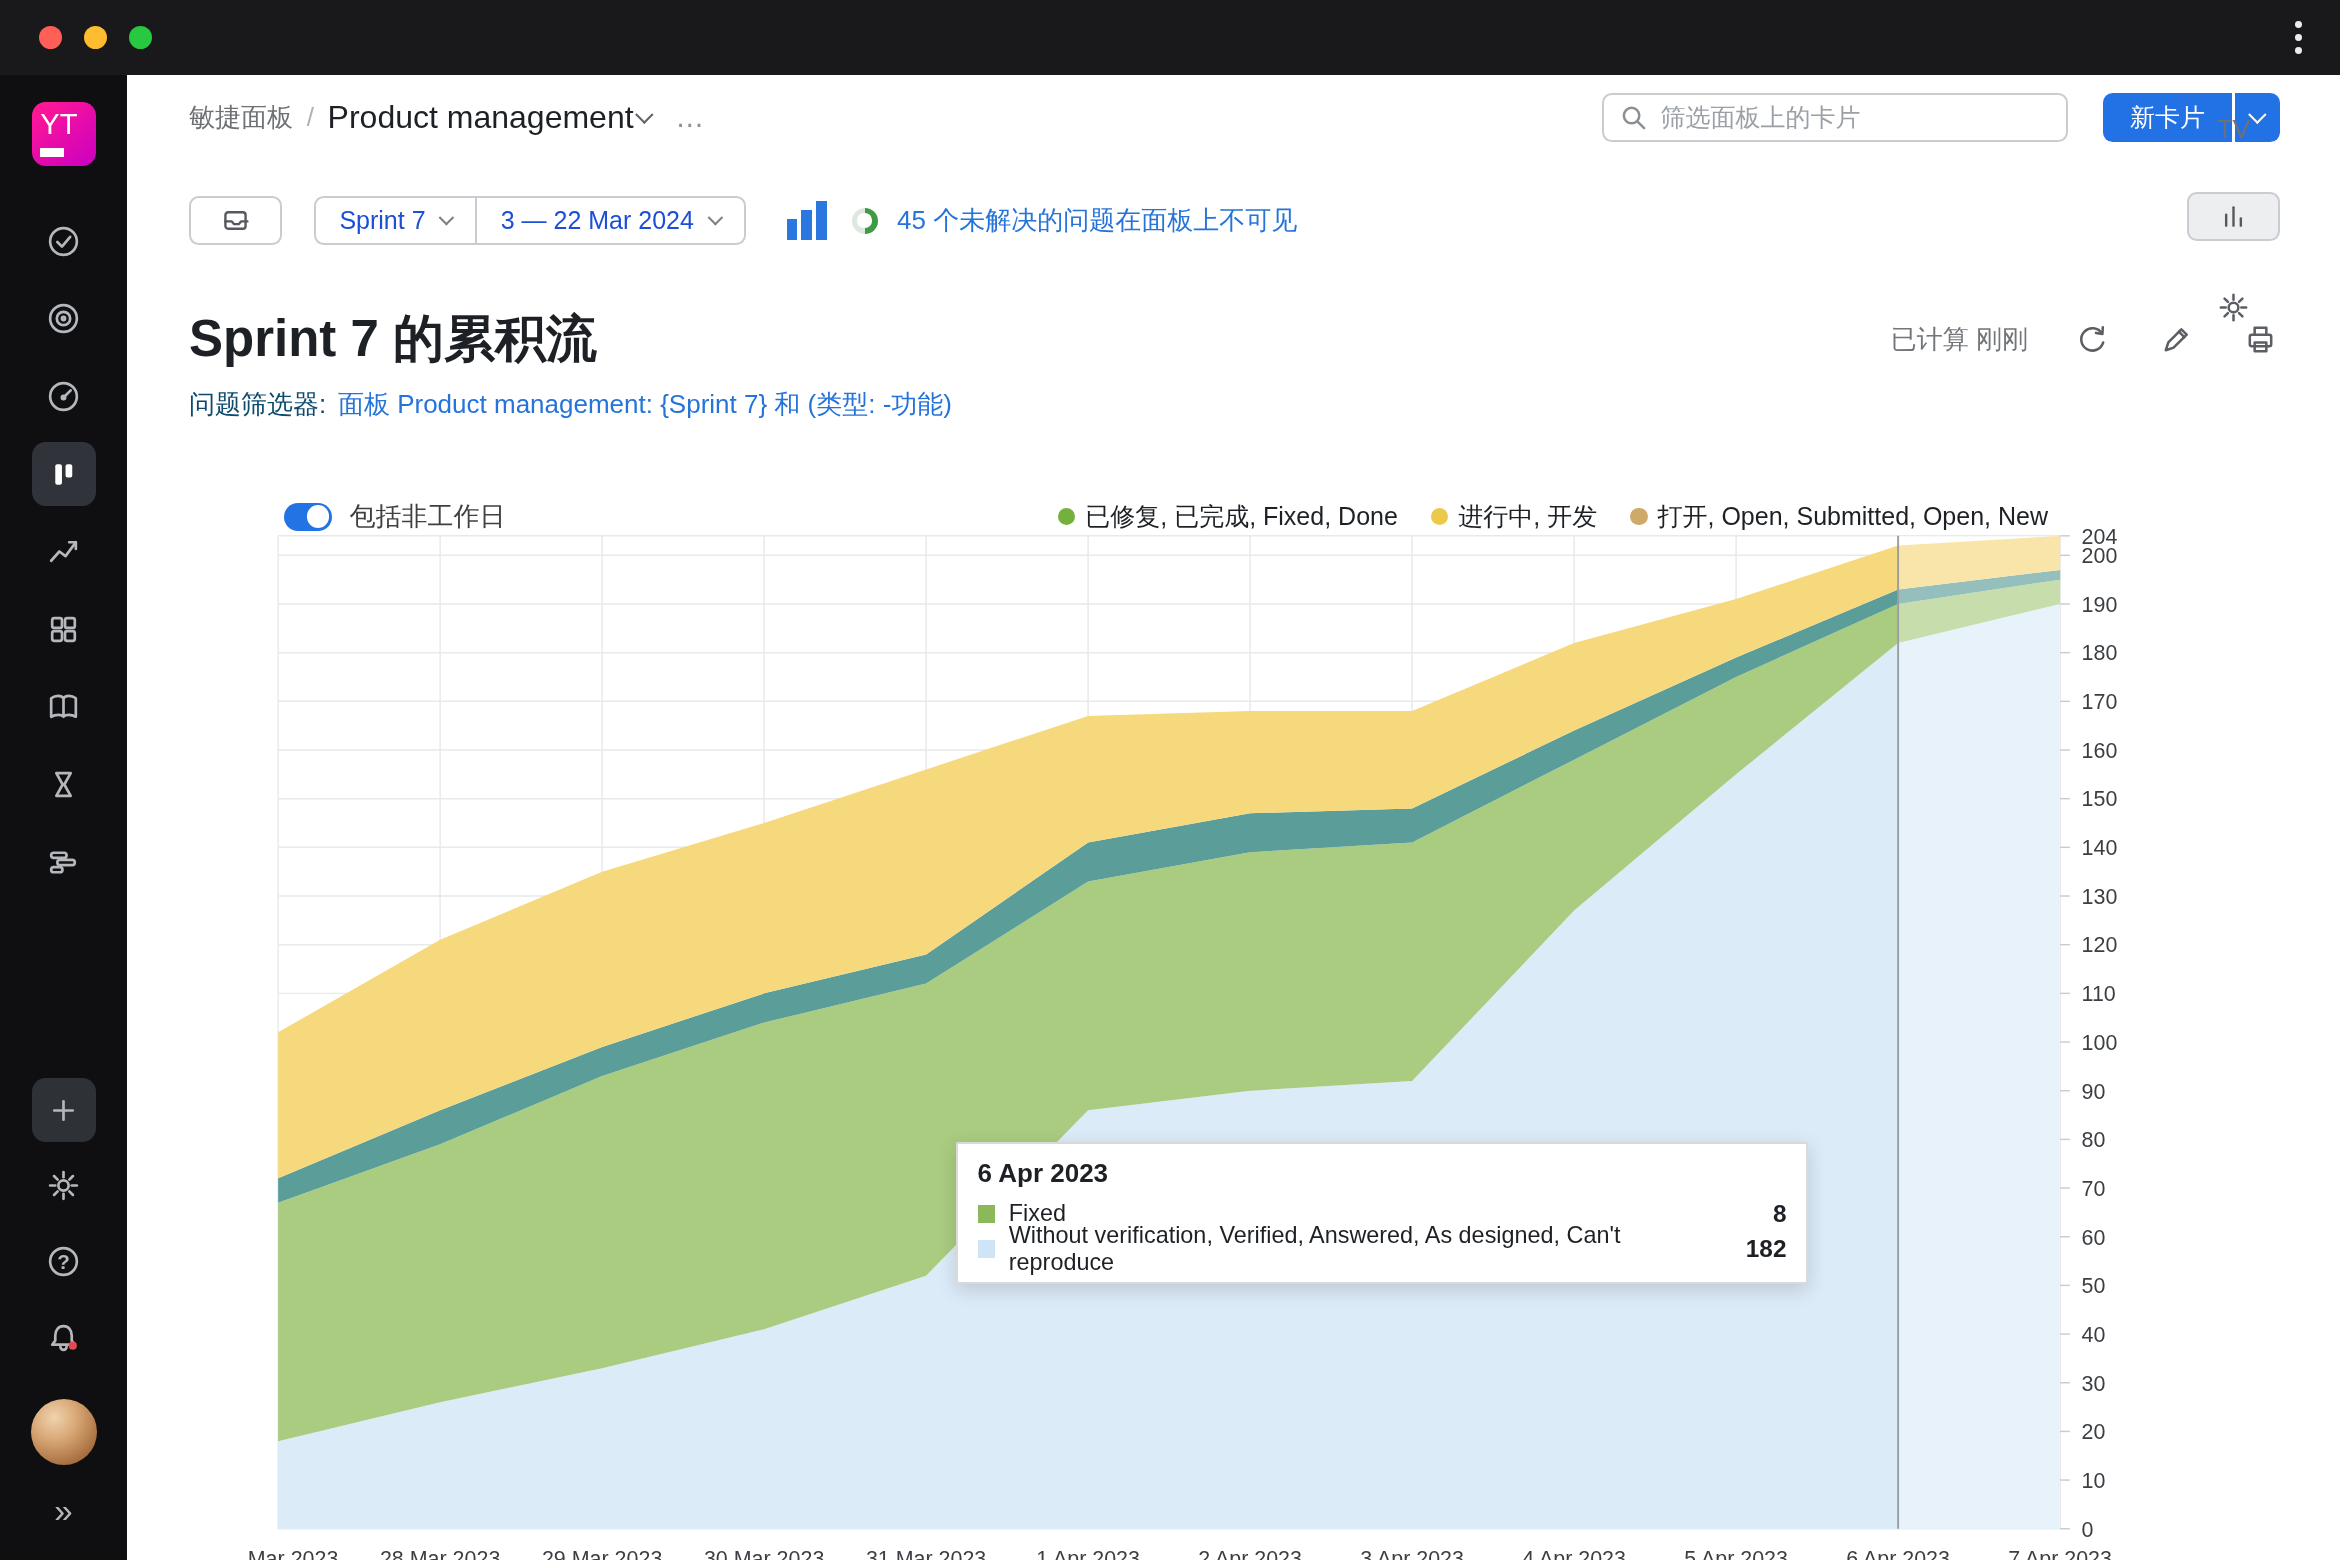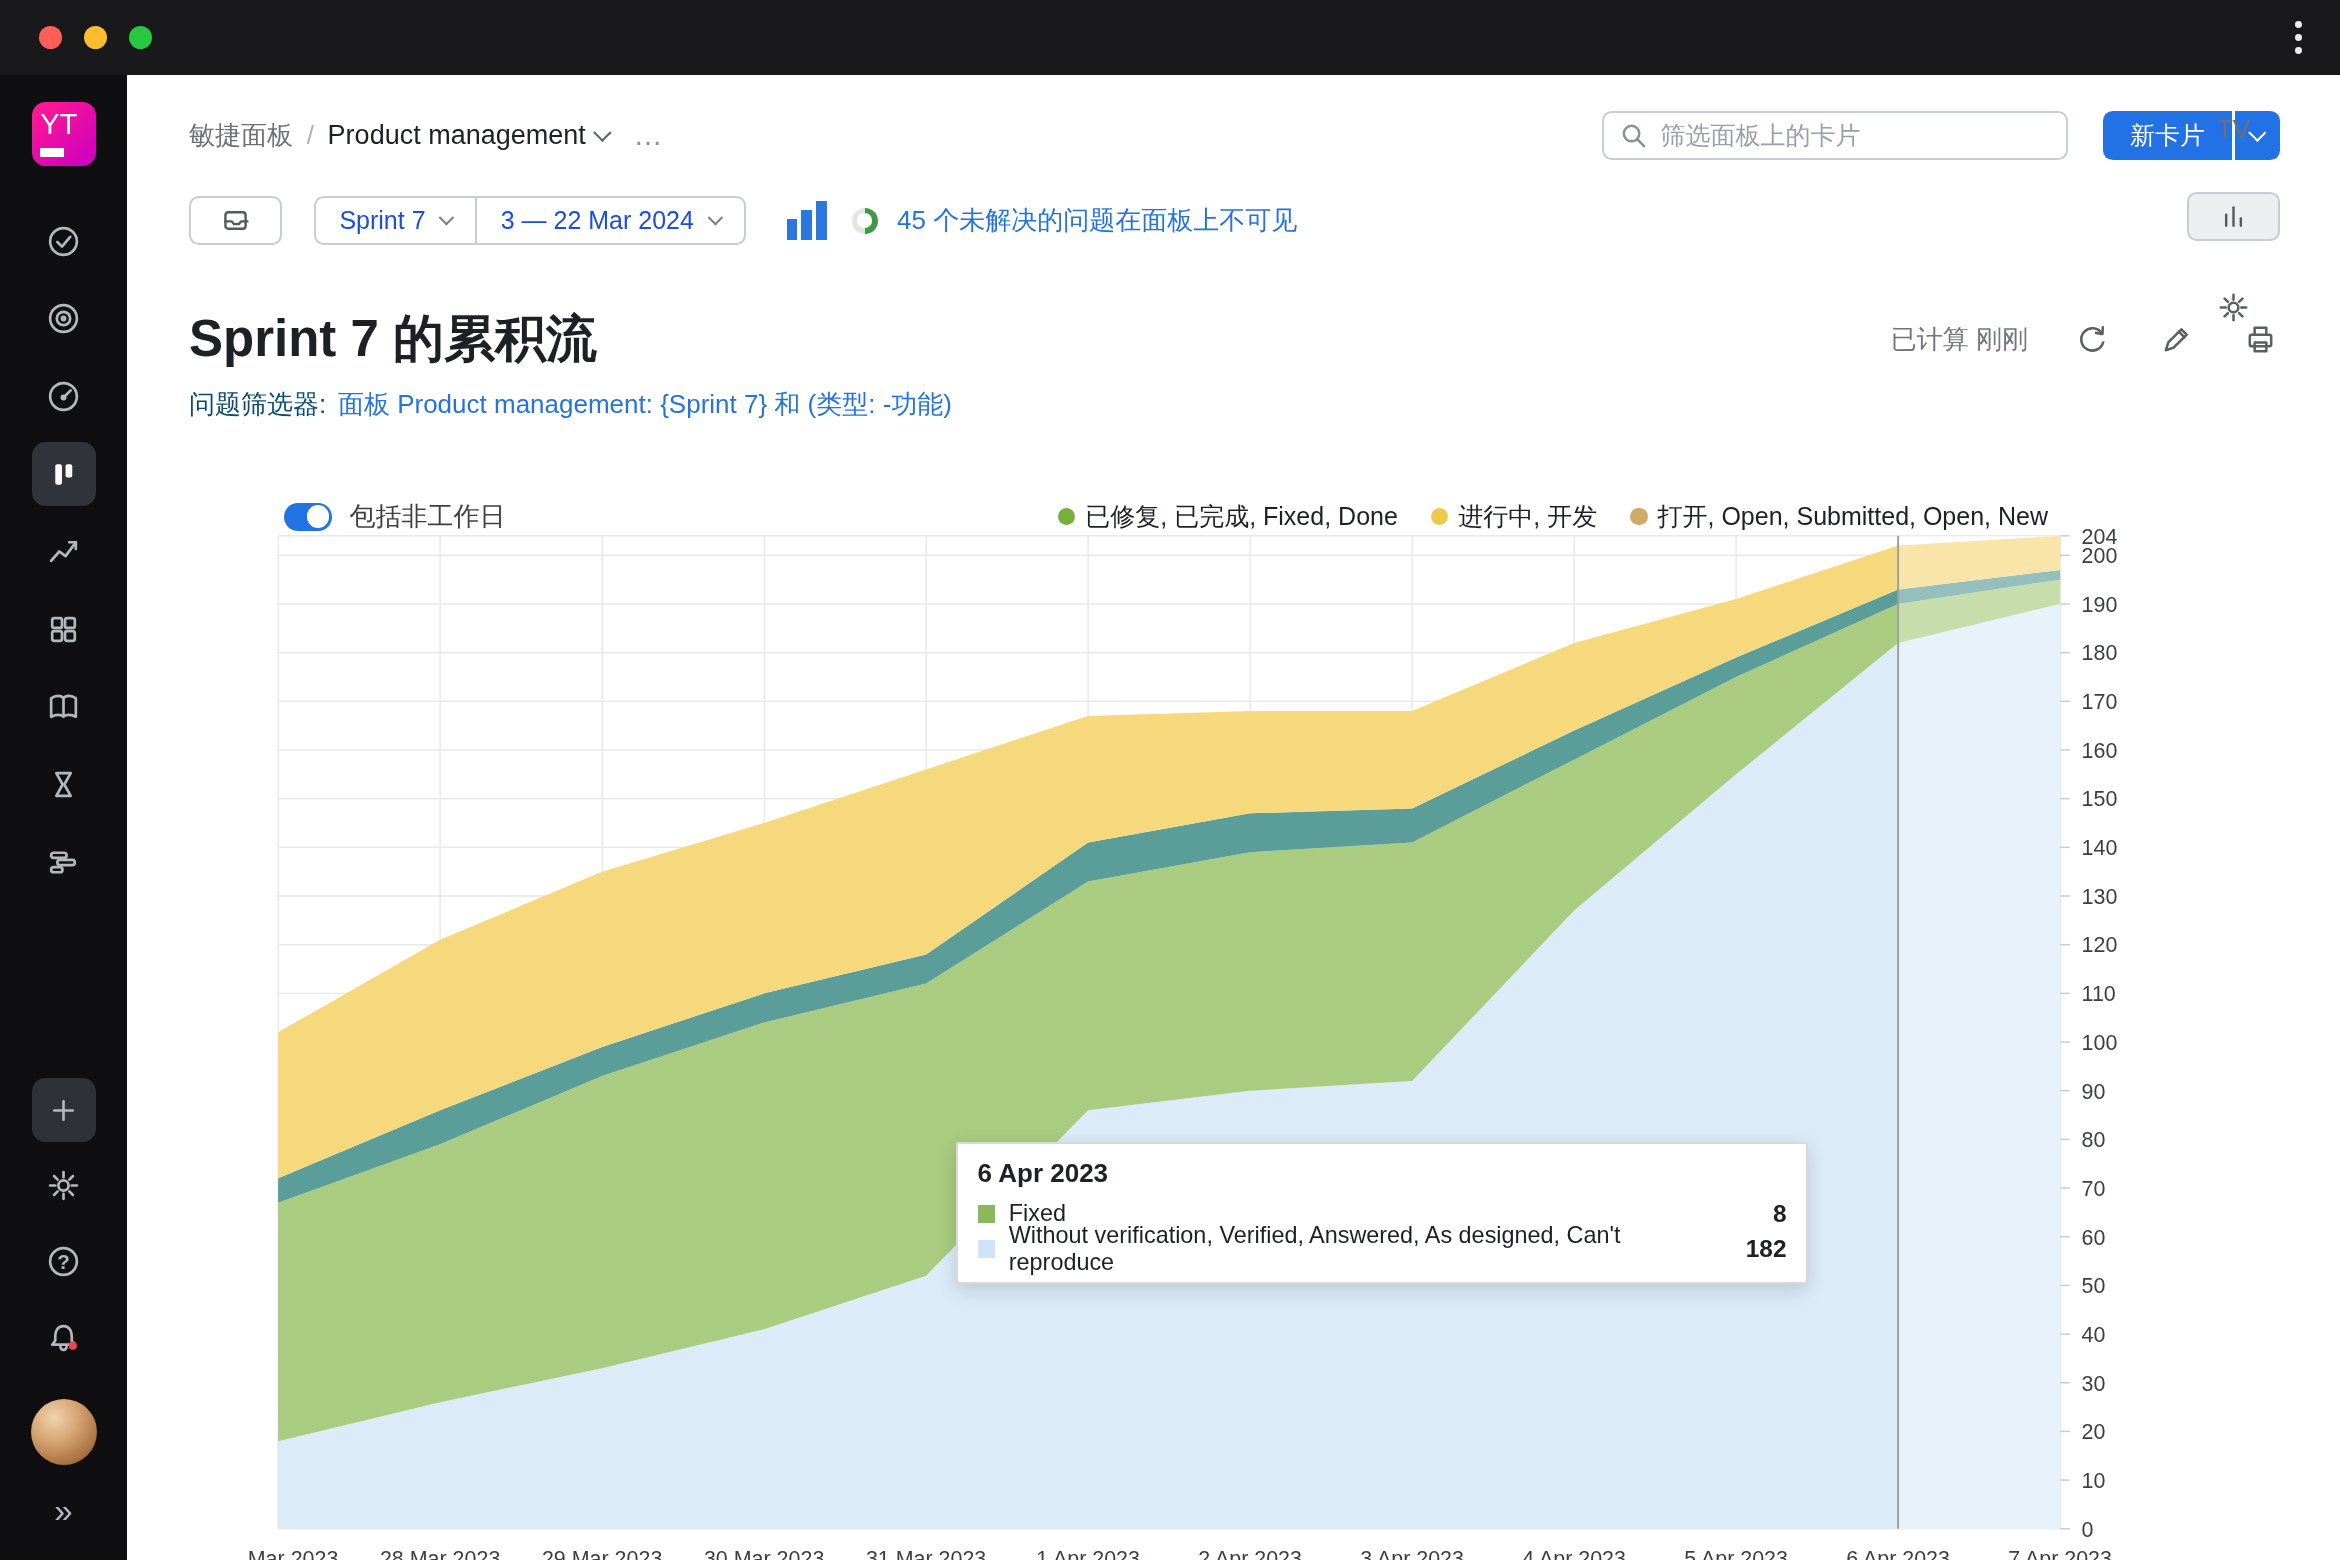--- a/index.html
+++ b/index.html
@@ -28,24 +28,24 @@
   .s-item.active svg .fillpart{fill:#fff;stroke:none;}
   .plusbox{background:#2e3136;}
   .avatar{width:66px;height:66px;border-radius:50%;
           background:radial-gradient(circle at 35% 28%,#f0d3ad 0%,#d9a877 35%,#a96f3f 75%,#7c4a24 100%);}
   .expand{color:#b4b8bc;font-size:33px;line-height:1;}
   .helpq{fill:#b4b8bc;font-size:20px;font-weight:bold;stroke:none;}
 
   
   .main{position:absolute;left:127px;top:75px;right:0;bottom:0;background:#fff;}
 
-  .header-row{position:absolute;left:62px;right:61px;top:33px;height:55px;display:flex;align-items:center;}
+  .header-row{position:absolute;left:62px;right:61px;top:15px;height:55px;display:flex;align-items:center;}
   .crumb-root{font-size:26px;color:#6d7074;cursor:pointer;}
   .crumb-sep{font-size:26px;color:#aeb1b5;margin:0 13.7px;}
-  .crumb-cur{font-size:27px;color:#1d2125;display:flex;align-items:center;gap:10px;cursor:pointer;}
+  .crumb-cur{font-size:32px;color:#1d2125;display:flex;align-items:center;gap:4px;cursor:pointer;}
   .chev{width:10.7px;height:10.7px;border-right:2.9px solid #5f6368;border-bottom:2.9px solid #5f6368;
         transform:rotate(45deg) translate(-2px,-2px);display:inline-block;}
   .chev.white{border-color:#fff;}
   .more-dots{margin-left:25px;color:#8d9094;font-size:29px;letter-spacing:2.9px;cursor:pointer;}
 
   .hdr-right{margin-left:auto;display:flex;align-items:center;gap:35px;}
   .search{width:466px;height:49px;border:2px solid #c9ccd0;border-radius:9.8px;display:flex;align-items:center;
           padding:0 15.6px;box-sizing:border-box;gap:11.7px;background:#fff;}
   .search input{border:none;outline:none;font-size:25px;color:#1d2125;flex:1;min-width:0;
                 font-family:inherit;background:transparent;}

